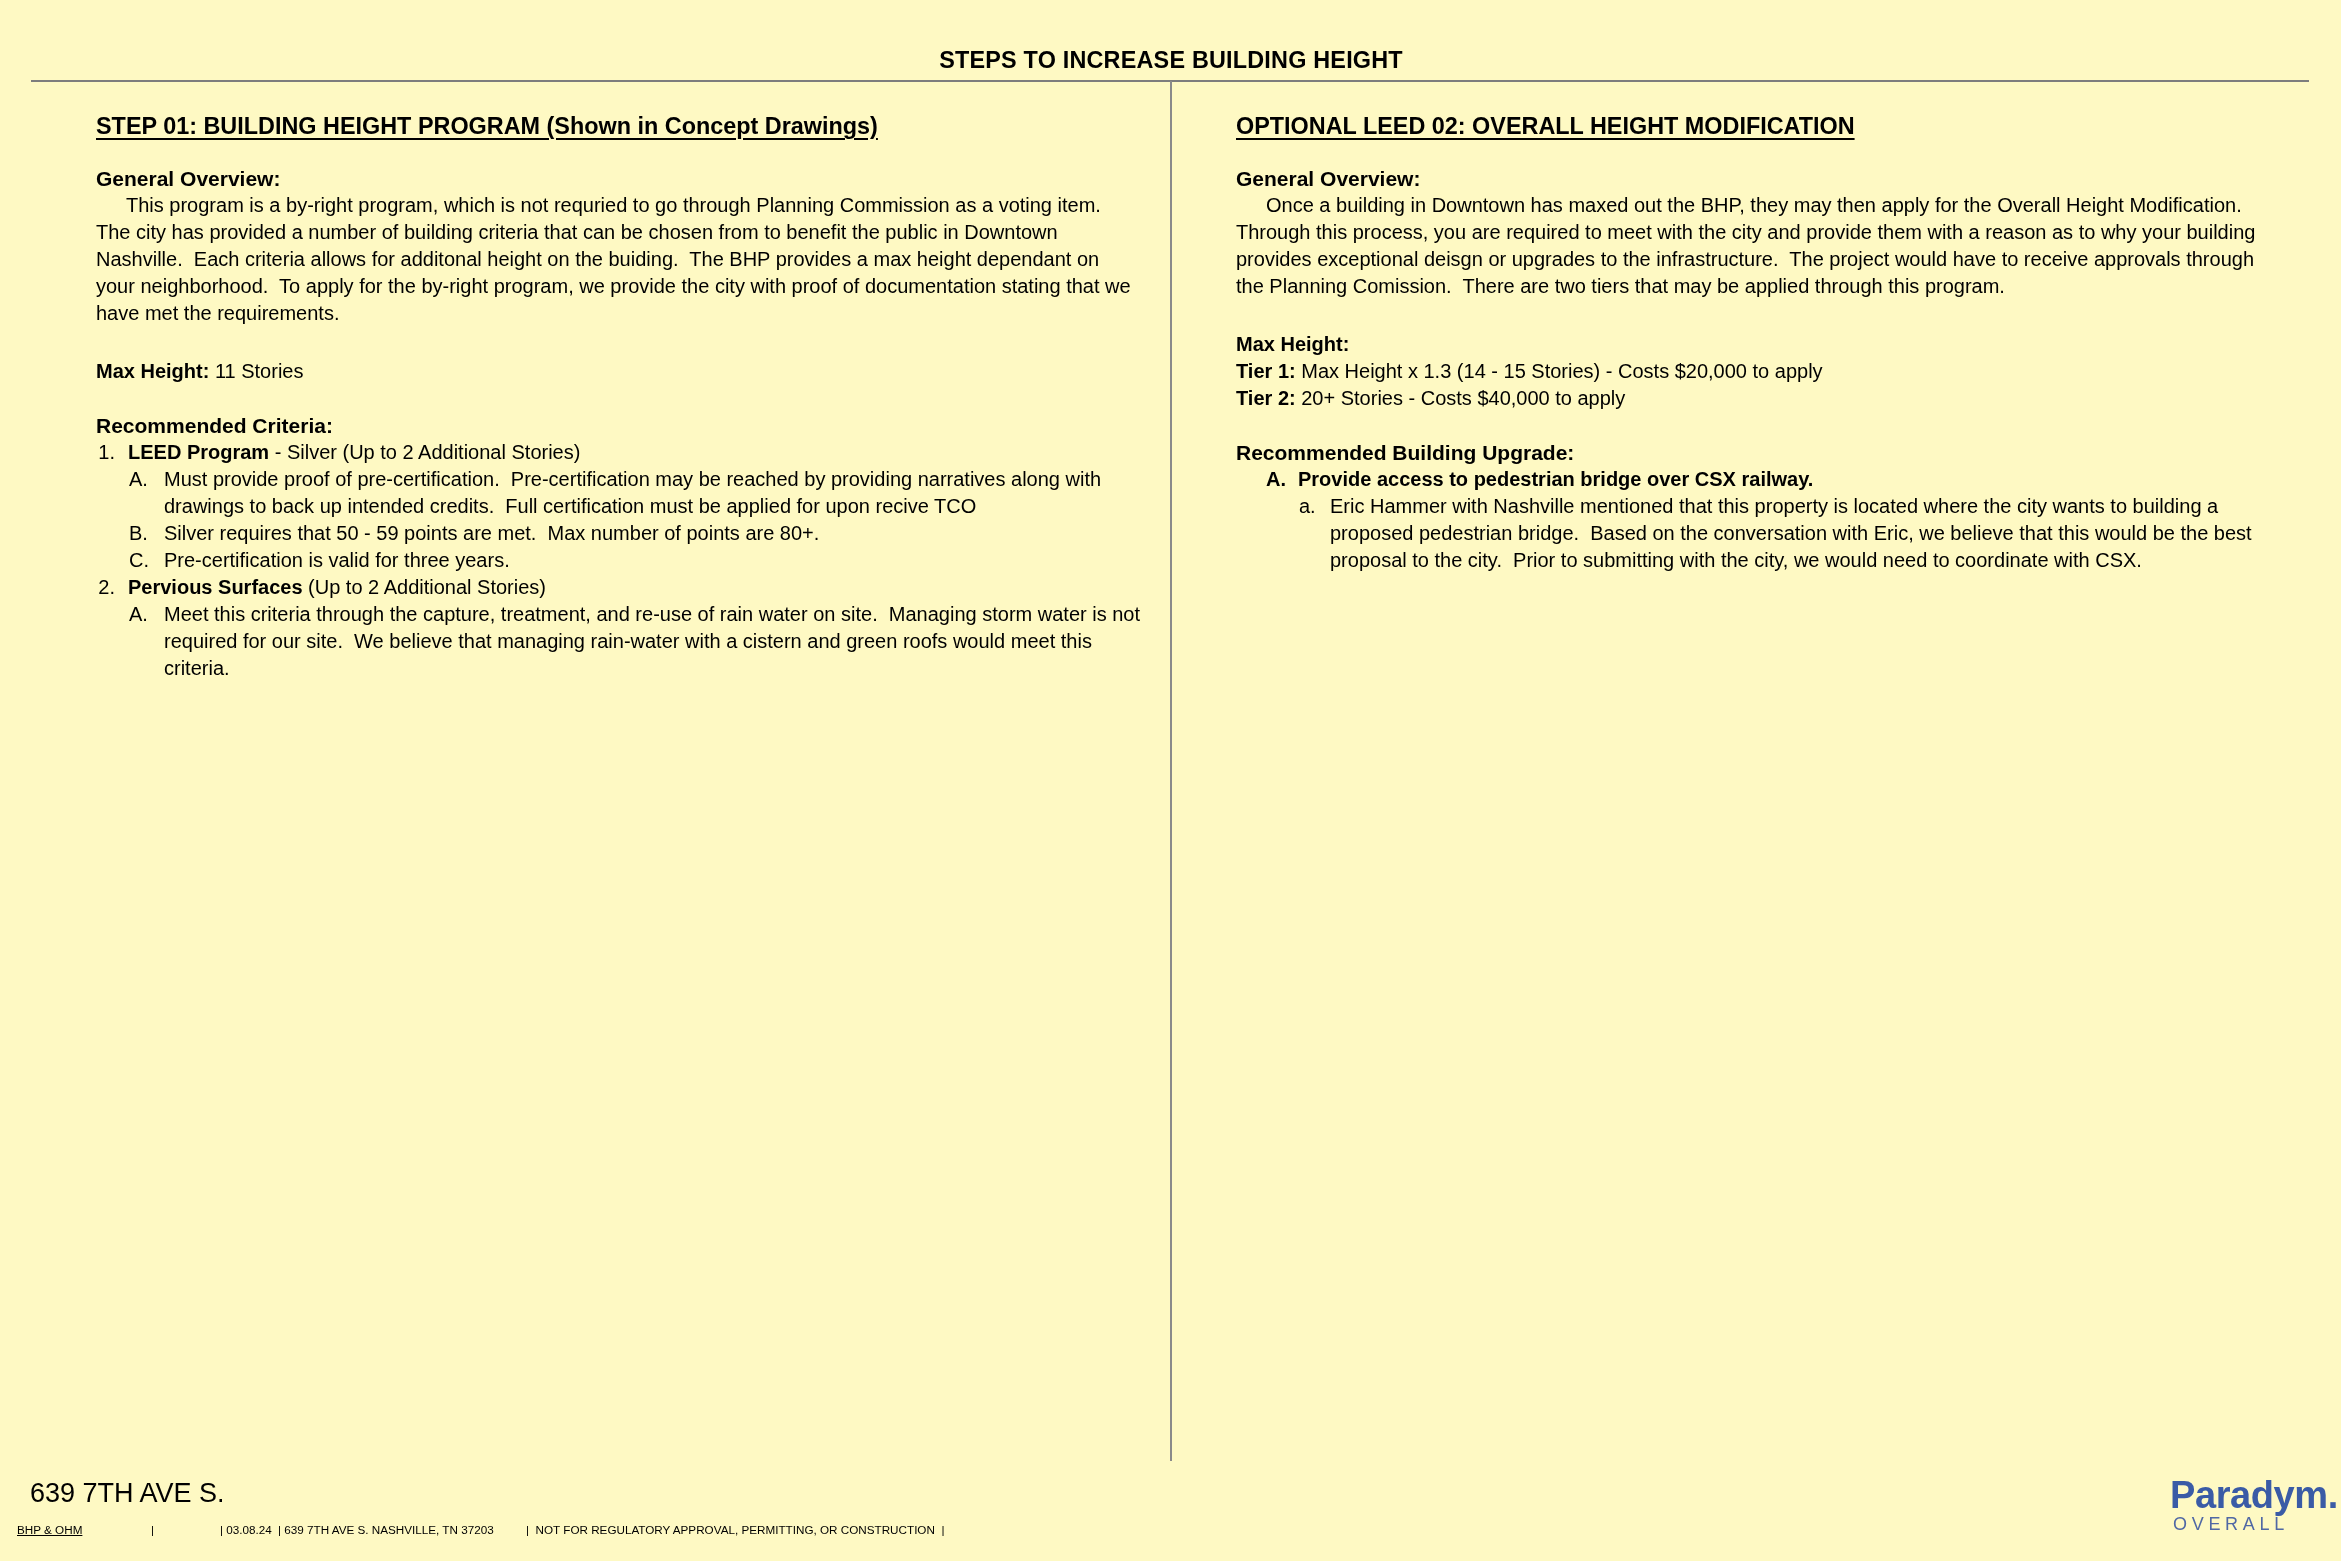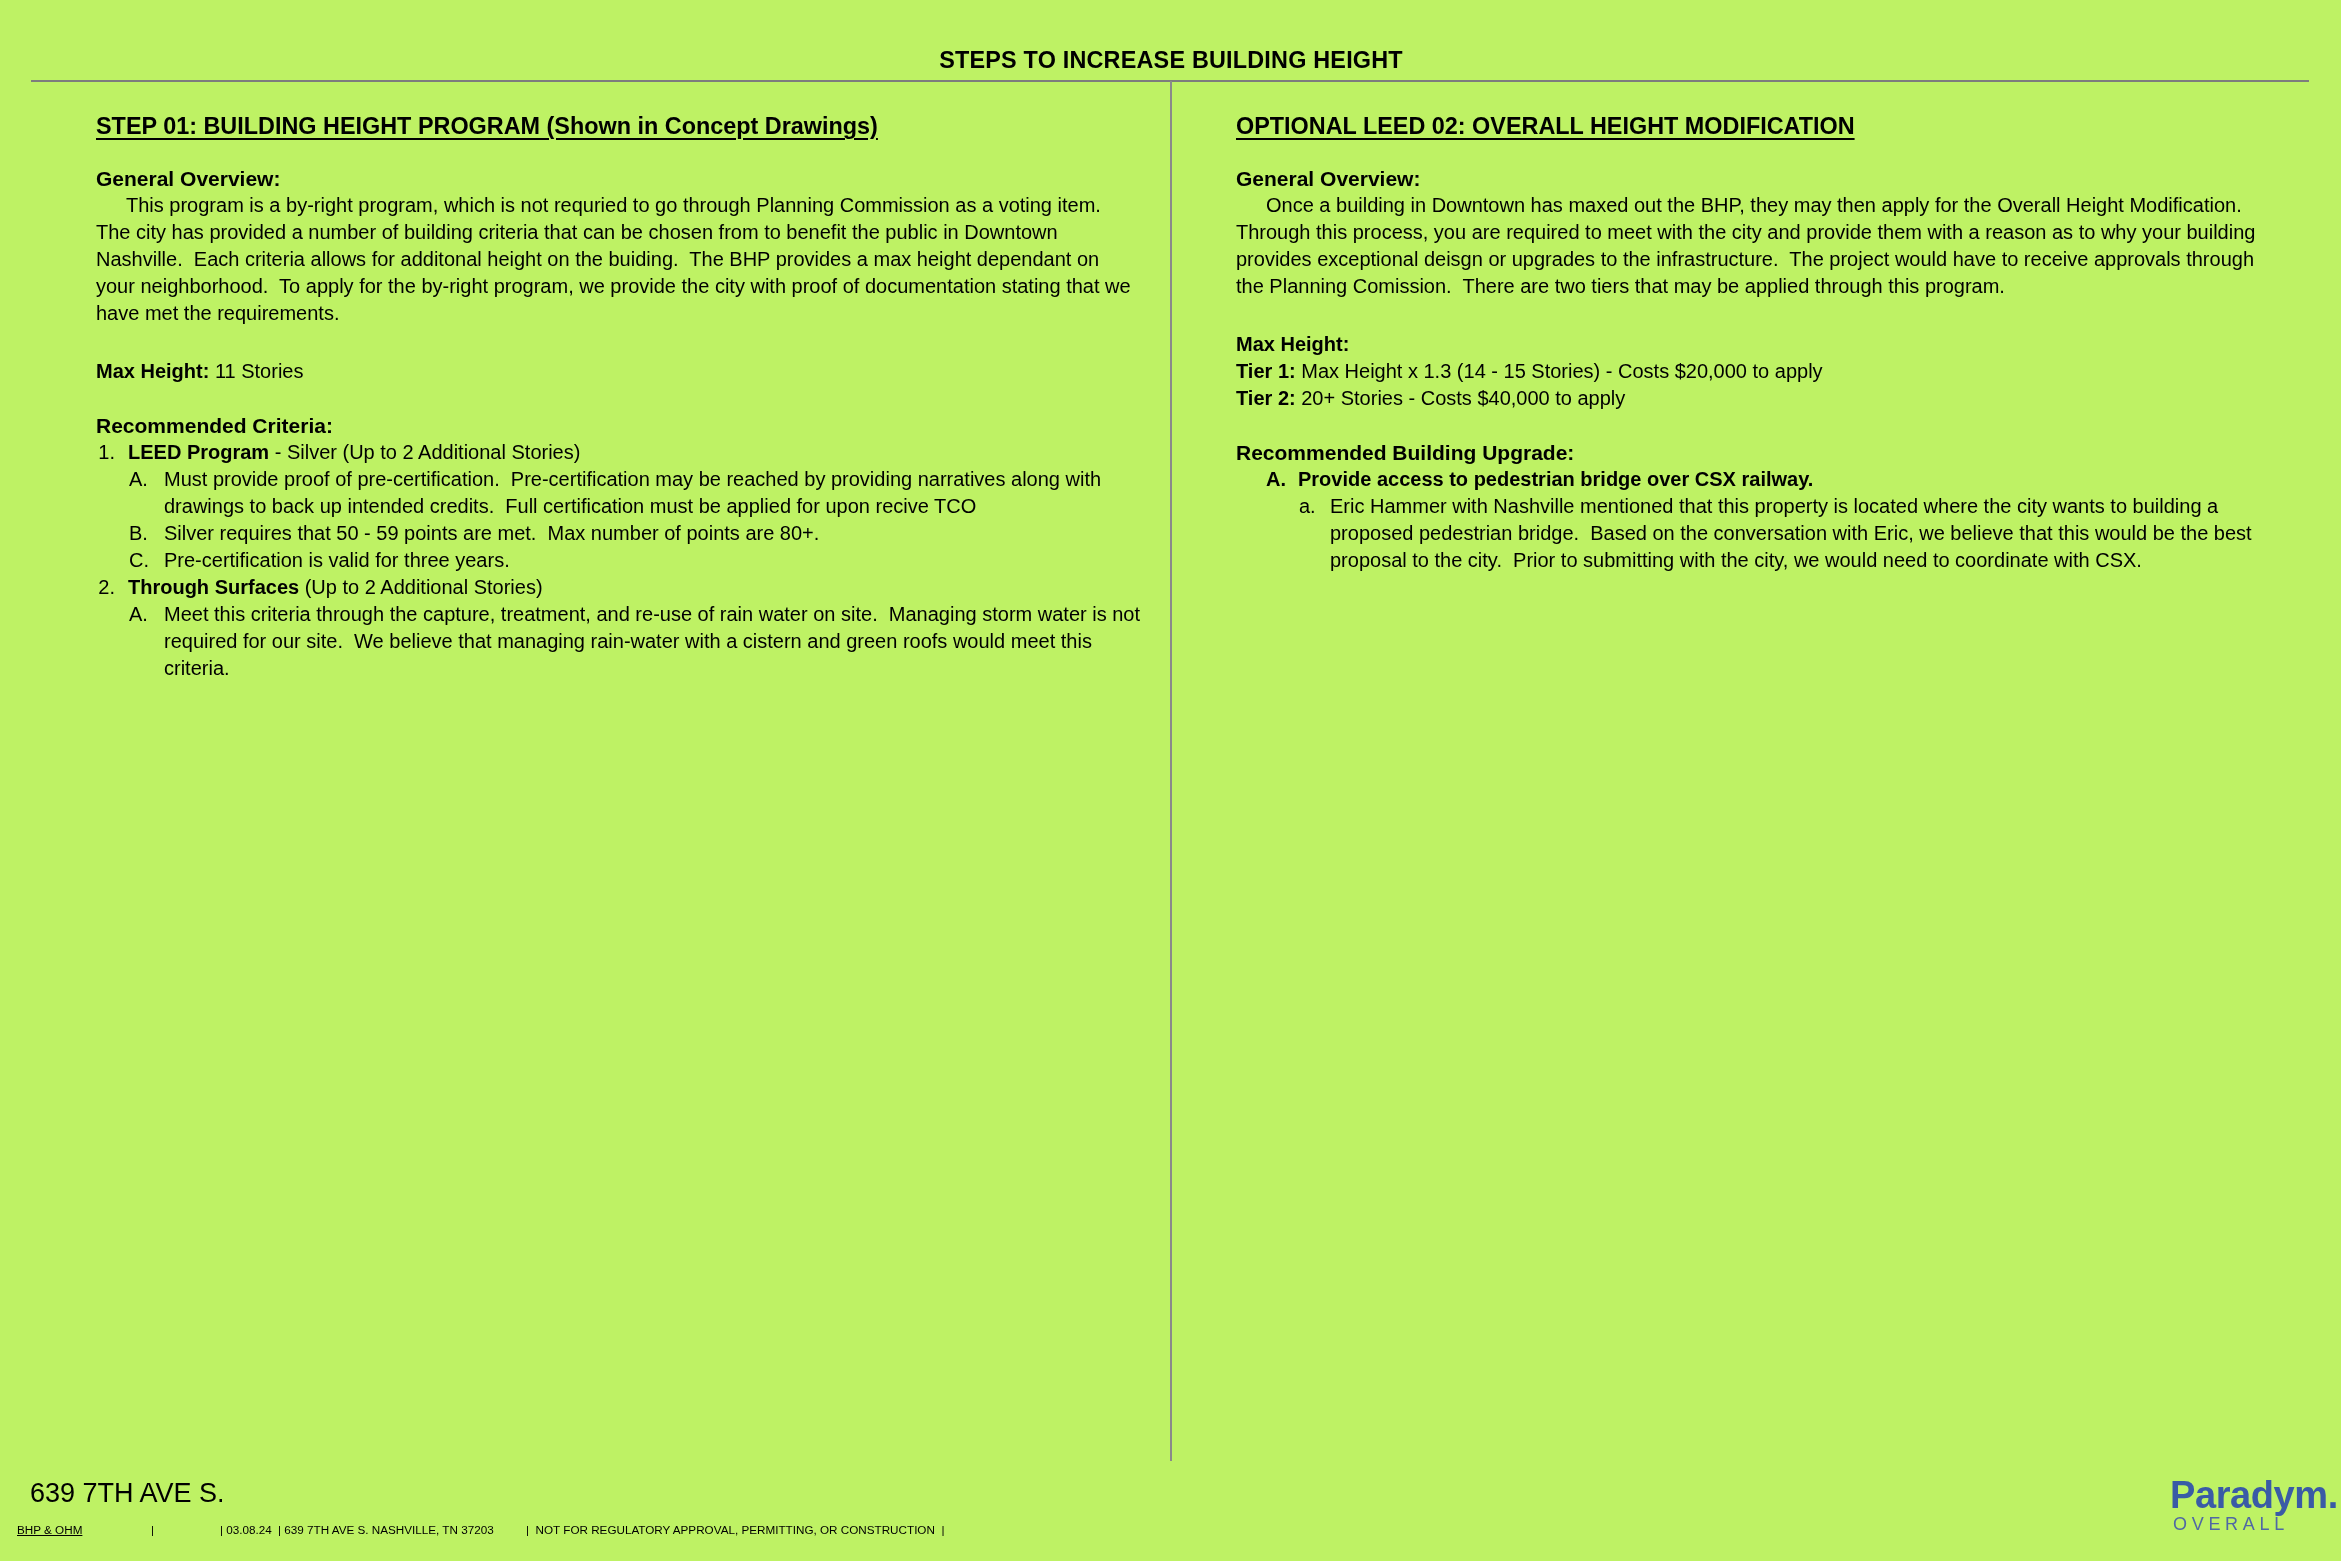--- a/index.html
+++ b/index.html
@@ -1,18 +1,18 @@
 <!DOCTYPE html>
 <html style="font-size:12.5px"><head>
 <meta charset="utf-8">
 <title>Steps to Increase Building Height</title>
 <style>
   html,body{margin:0;padding:0;background:#ffffff;}
   #page{
-    position:relative;width:2342px;height:1561px;background:#bef264;
+    position:relative;width:2342px;height:1561px;background:#fef9c3;
     font-family:"Liberation Sans","DejaVu Sans",sans-serif;color:#000;overflow:hidden;
   }
   
   .doc-title{
     position:absolute;top:47px;left:0;width:100%;text-align:center;
     font-size:23.4px;font-weight:bold;letter-spacing:0.2px;
   }
   .h-rule{position:absolute;top:80px;left:31px;width:2278px;height:1.6px;background:#7d7d7d;}
   .v-rule{position:absolute;top:81px;left:1170px;width:1.6px;height:1380px;background:#8a8a8a;}
 
@@ -81,21 +81,21 @@
 
     <div class="line mb35"><span class="b">Max Height:</span><span class="pw"> 11 Stories</span></div>
 
     <div class="sub-label">Recommended Criteria:</div>
 
     <div class="line li1"><span class="marker">1.</span><span class="b">LEED Program</span><span class="pw"> - Silver (Up to 2 Additional Stories)</span></div>
     <div class="line li2"><span class="marker">A.</span><span class="pw">Must provide proof of pre-certification.  Pre-certification may be reached by providing narratives along with drawings to back up intended credits.  Full certification must be applied for upon recive TCO</span></div>
     <div class="line li2"><span class="marker">B.</span><span class="pw">Silver requires that 50 - 59 points are met.  Max number of points are 80+.</span></div>
     <div class="line li2"><span class="marker">C.</span><span class="pw">Pre-certification is valid for three years.</span></div>
 
-    <div class="line li1"><span class="marker">2.</span><span class="b">Through Surfaces</span><span class="pw"> (Up to 2 Additional Stories)</span></div>
+    <div class="line li1"><span class="marker">2.</span><span class="b">Pervious Surfaces</span><span class="pw"> (Up to 2 Additional Stories)</span></div>
     <div class="line li2"><span class="marker">A.</span><span class="pw">Meet this criteria through the capture, treatment, and re-use of rain water on site.  Managing storm water is not required for our site.  We believe that managing rain-water with a cistern and green roofs would meet this criteria.</span></div>
   </div>
 
   <div id="right-col" class="col">
     <div class="sec-heading">OPTIONAL LEED 02: OVERALL HEIGHT MODIFICATION</div>
 
     <div class="sub-label">General Overview:</div>
     <p class="body-para">Once a building in Downtown has maxed out the BHP, they may then apply for the Overall Height Modification.  Through this process, you are required to meet with the city and provide them with a reason as to why your building provides exceptional deisgn or upgrades to the infrastructure.  The project would have to receive approvals through the Planning Comission.  There are two tiers that may be applied through this program.</p>
 
     <div class="line b">Max Height:</div>

